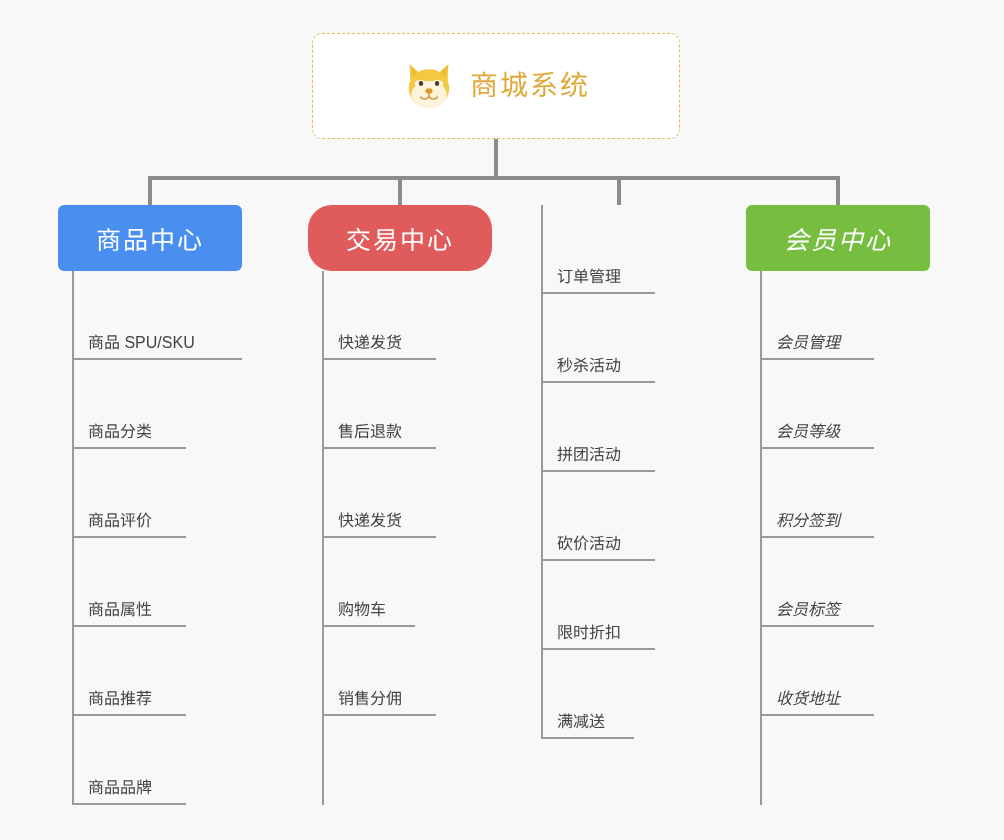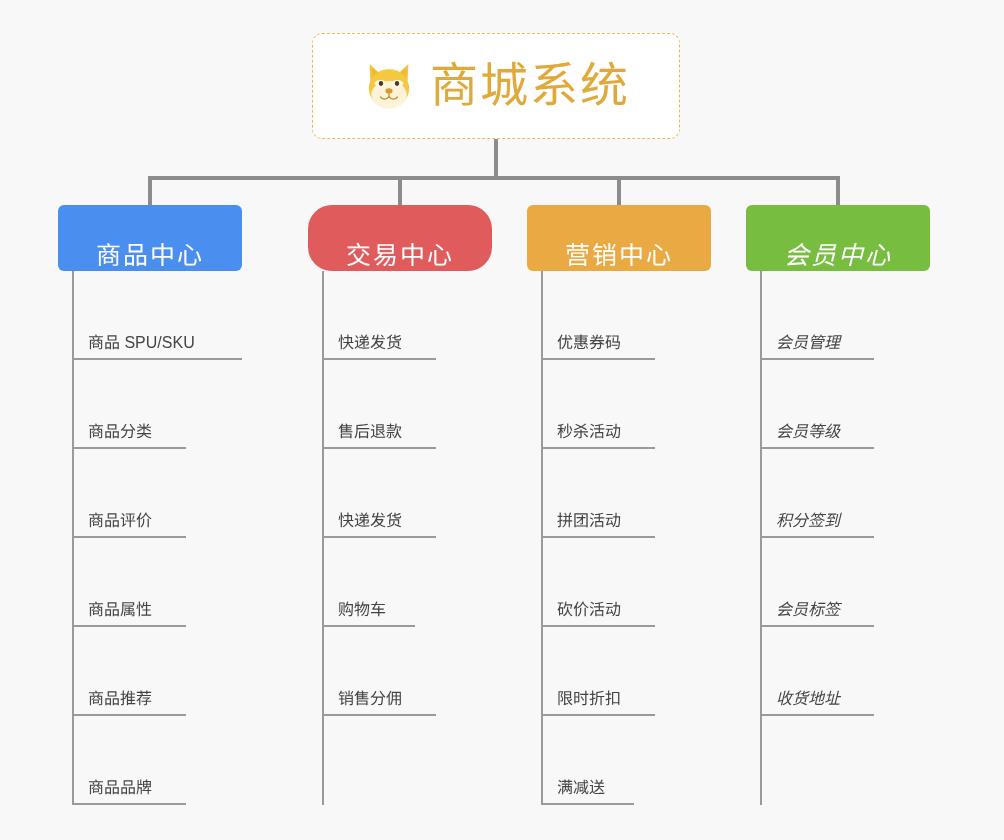--- a/index.html
+++ b/index.html
@@ -38,21 +38,21 @@
     justify-content: center;
     gap: 14px;
   }
   .root-icon {
     width: 54px;
     height: 54px;
     flex: 0 0 auto;
     display: block;
   }
   .root-title {
-    font-size: 48px;
+    font-size: 28px;
     line-height: 1;
     color: #e0a93b;
     letter-spacing: 2px;
     white-space: nowrap;
   }
 
   
   .connector {
     position: absolute;
     background: #8c8c8c;
@@ -70,21 +70,21 @@
   .col-1 { left: 308px; }
   .col-2 { left: 527px; }
   .col-3 { left: 746px; font-style: italic; }
 
   .cat-header {
     width: 184px;
     height: 66px;
     box-sizing: border-box;
     border-radius: 6px;
     display: flex;
-    align-items: flex-end;
+    align-items: center;
     justify-content: center;
     color: #ffffff;
     font-size: 25px;
     letter-spacing: 2px;
     white-space: nowrap;
   }
 
   .leaf-list {
     position: relative;
     margin-top: 0;
@@ -211,27 +211,24 @@
         <div class="leaf-underline" style="width: 93px; background: rgb(154, 154, 154);"></div>
       </div>
       <div class="leaf-item">
         <span class="leaf-label">销售分佣</span>
         <div class="leaf-underline" style="width: 114px; background: rgb(154, 154, 154);"></div>
       </div>
     </div>
   </div>
 
   <div class="column col-2">
-    <div class="cat-header" style="background: rgb(234, 170, 67);">
-      <span>营销中心</span>
-    </div>
-    <div class="leaf-list">
-      <div class="leaf-trunk" style="height: 534px; background: rgb(154, 154, 154);"></div>
-      <div class="leaf-item">
-        <span class="leaf-label">优惠券码</span>
+    <div class="leaf-list">
+      <div class="leaf-trunk" style="height: 534px; background: rgb(154, 154, 154);"></div>
+      <div class="leaf-item">
+        <span class="leaf-label">订单管理</span>
         <div class="leaf-underline" style="width: 114px; background: rgb(154, 154, 154);"></div>
       </div>
       <div class="leaf-item">
         <span class="leaf-label">秒杀活动</span>
         <div class="leaf-underline" style="width: 114px; background: rgb(154, 154, 154);"></div>
       </div>
       <div class="leaf-item">
         <span class="leaf-label">拼团活动</span>
         <div class="leaf-underline" style="width: 114px; background: rgb(154, 154, 154);"></div>
       </div>

